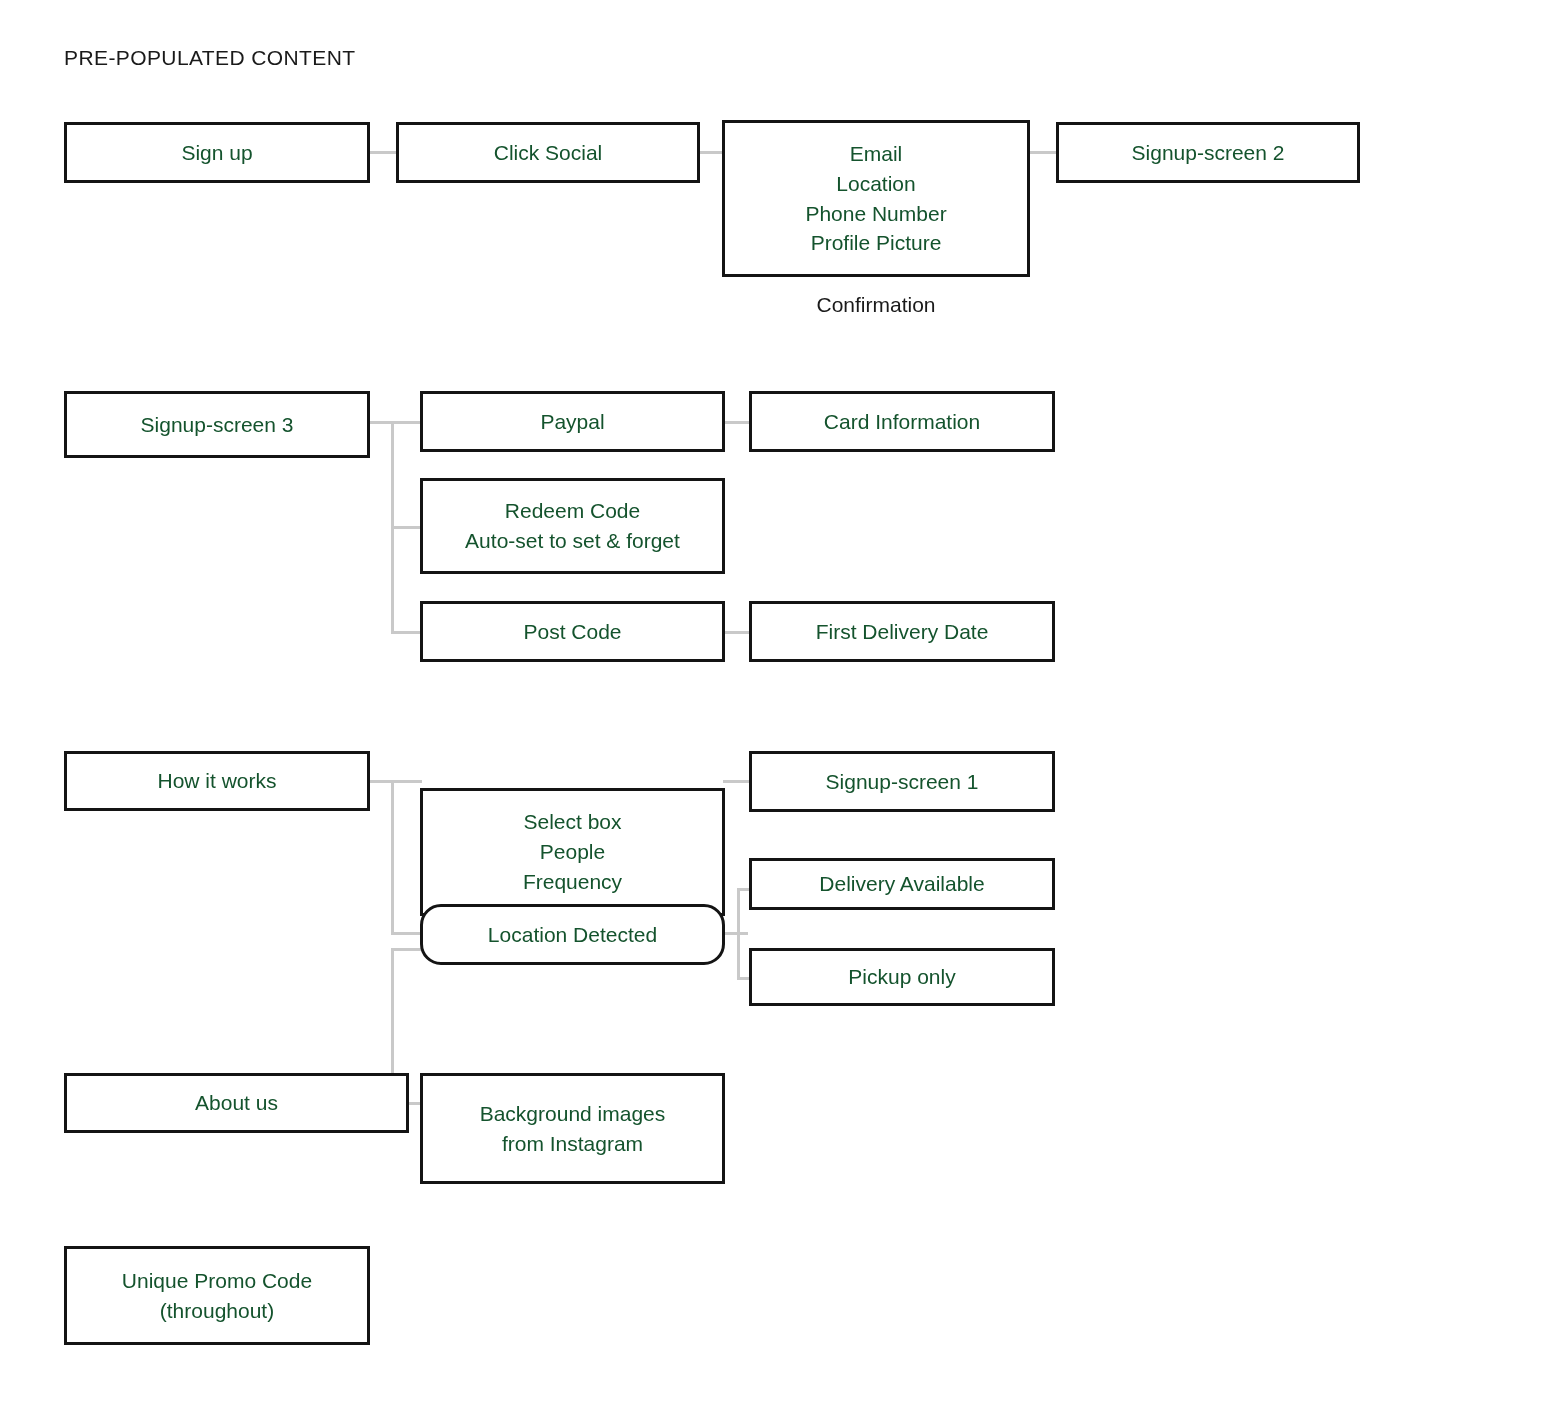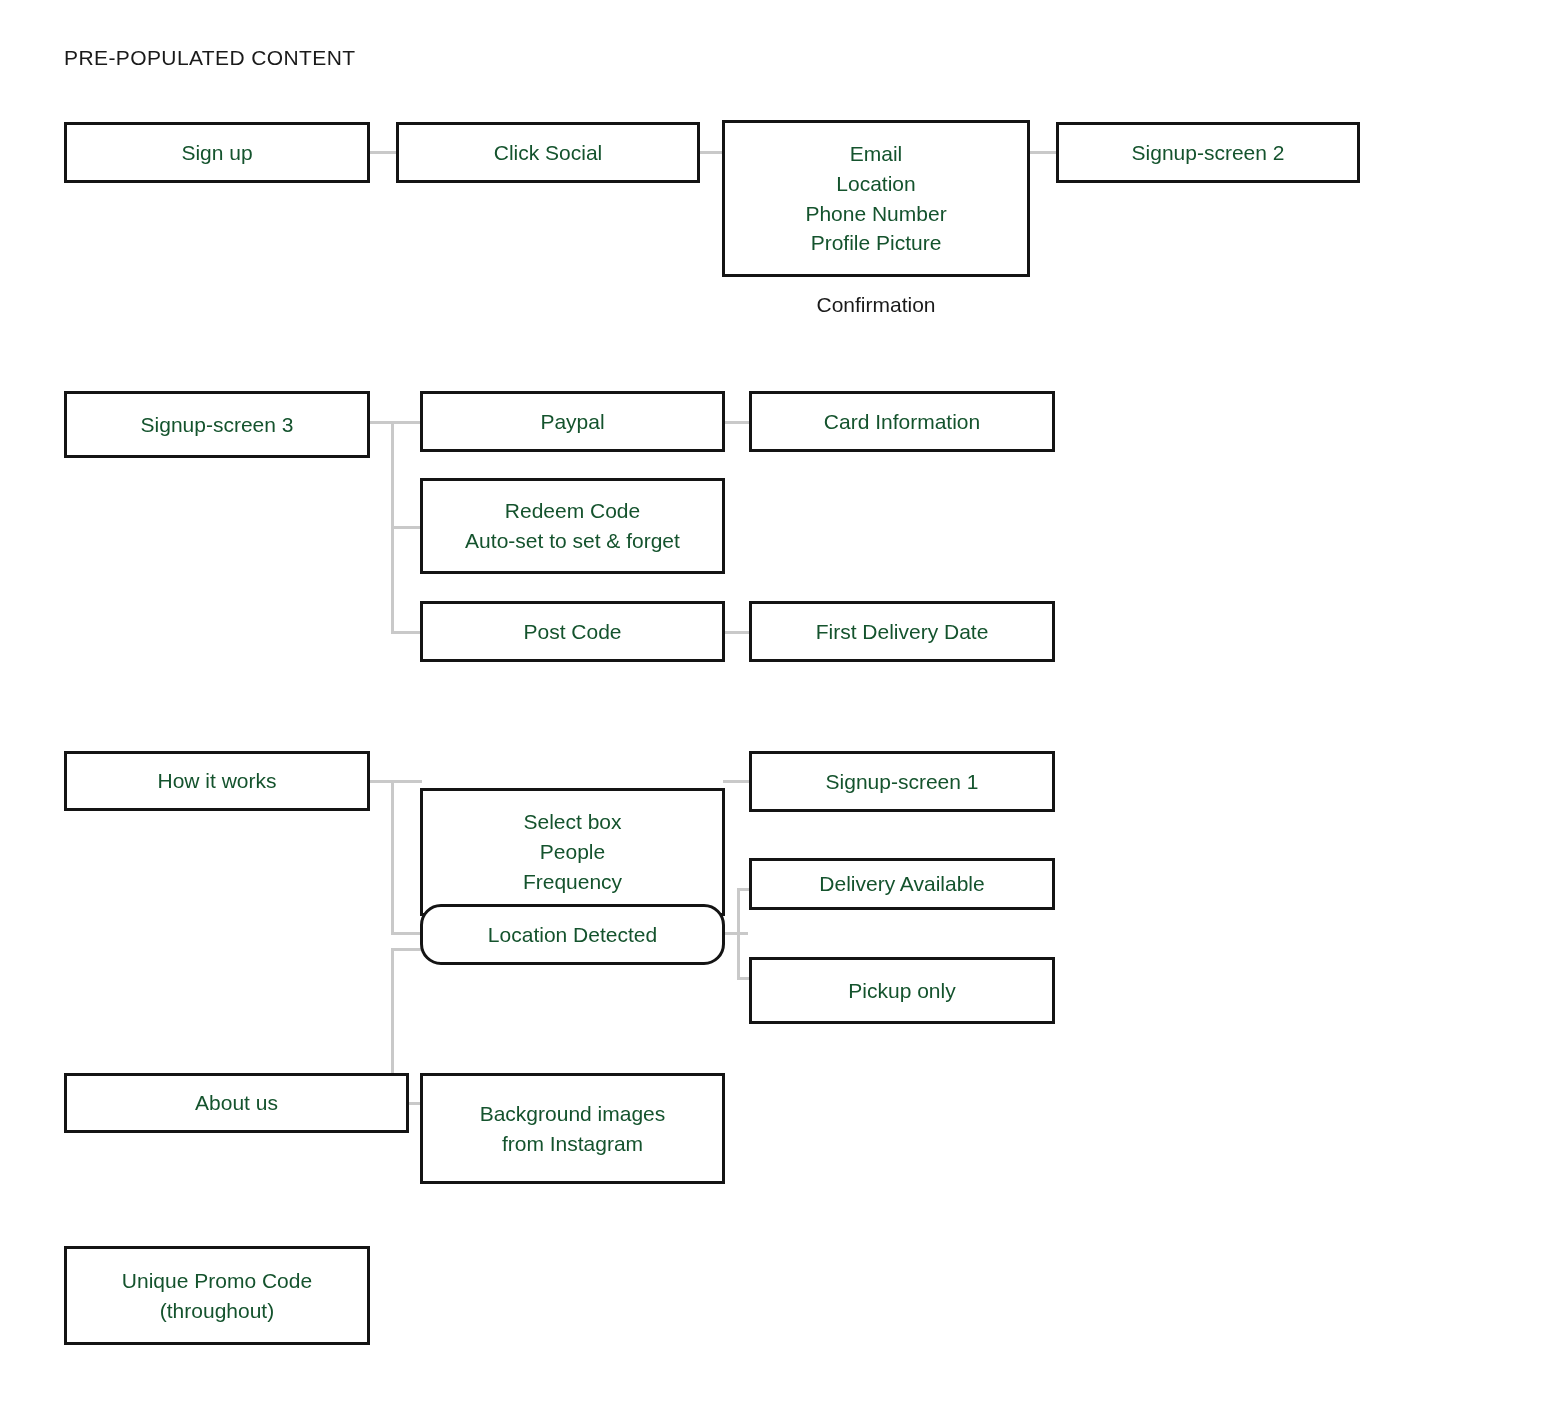--- a/index.html
+++ b/index.html
@@ -123,21 +123,21 @@
   <div class="node" style="left:420px; top:748px; width:305px; height:128px;margin-top:40px;">Select box
 People
 Frequency</div>
 
   <div class="node" style="left:749px; top:751px; width:306px; height:61px;">Signup-screen 1</div>
 
   <div class="node" style="left:420px; top:904px; width:305px; height:61px;border-radius:21px;">Location Detected</div>
 
   <div class="node" style="left:749px; top:858px; width:306px; height:52px;">Delivery Available</div>
 
-  <div class="node" style="left:749px; top:948px; width:306px; height:67px;margin-top:9px;">Pickup only</div>
+  <div class="node" style="left:749px; top:948px; width:306px; height:58px;">Pickup only</div>
 
   <div class="node" style="left:64px; top:1073px; width:345px; height:60px;">About us</div>
 
   <div class="node" style="left:420px; top:1073px; width:305px; height:111px;">Background images
 from Instagram</div>
 
   <div class="node" style="left:64px; top:1246px; width:306px; height:99px;">Unique Promo Code
 (throughout)</div>
 
 </div>

